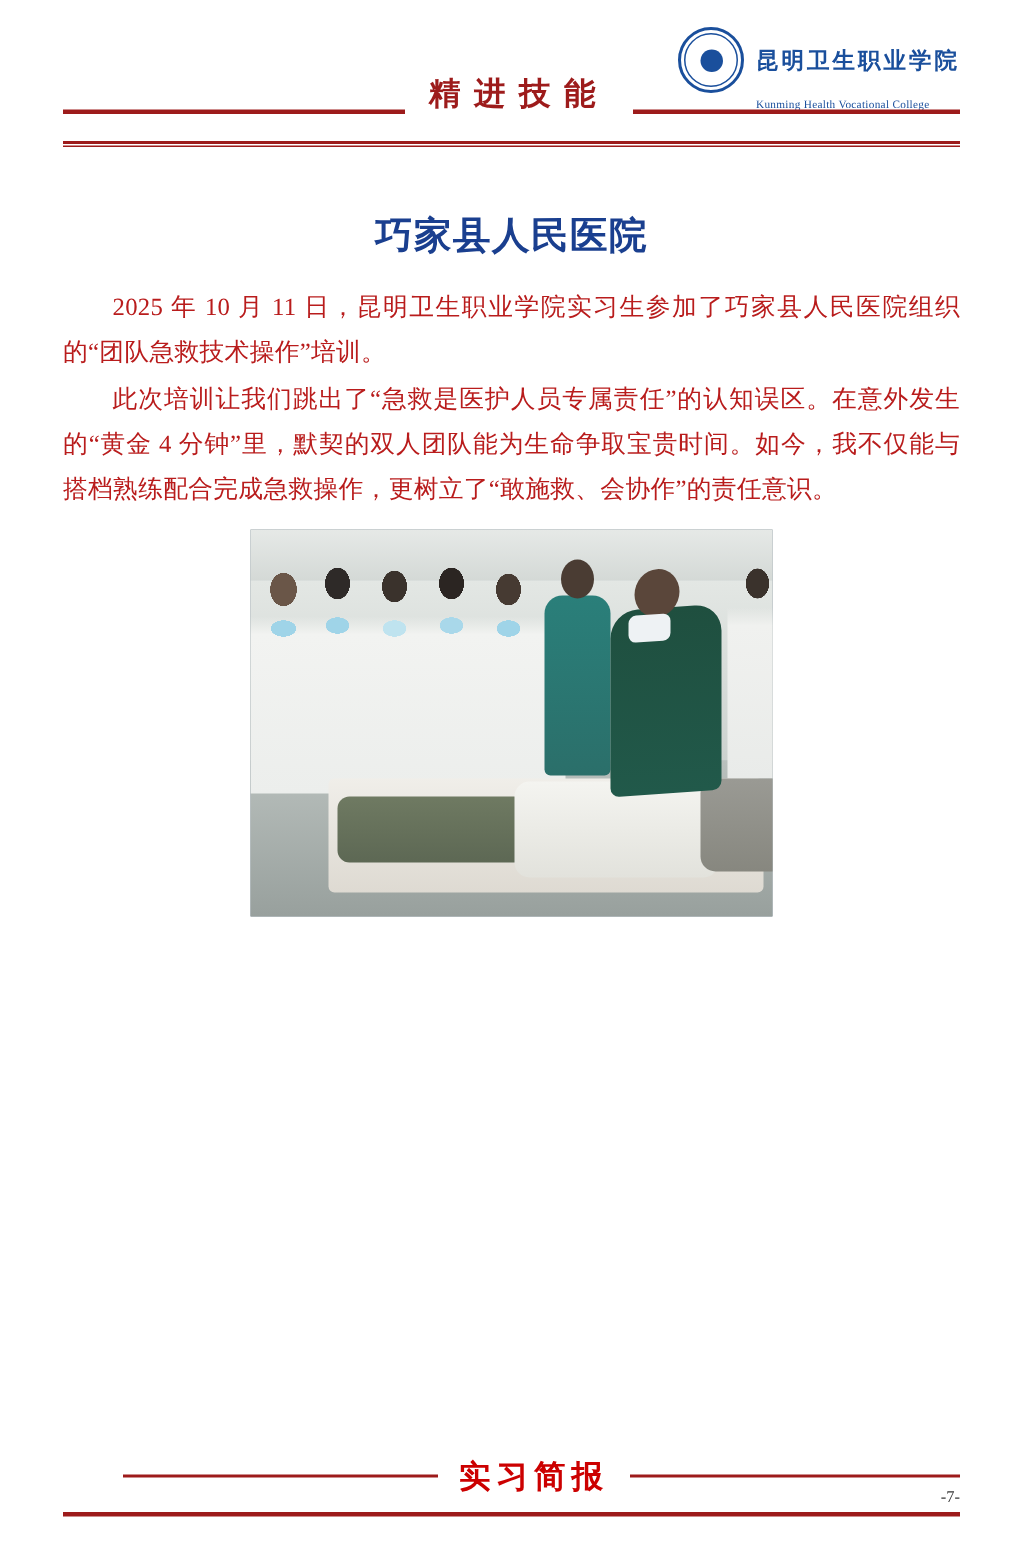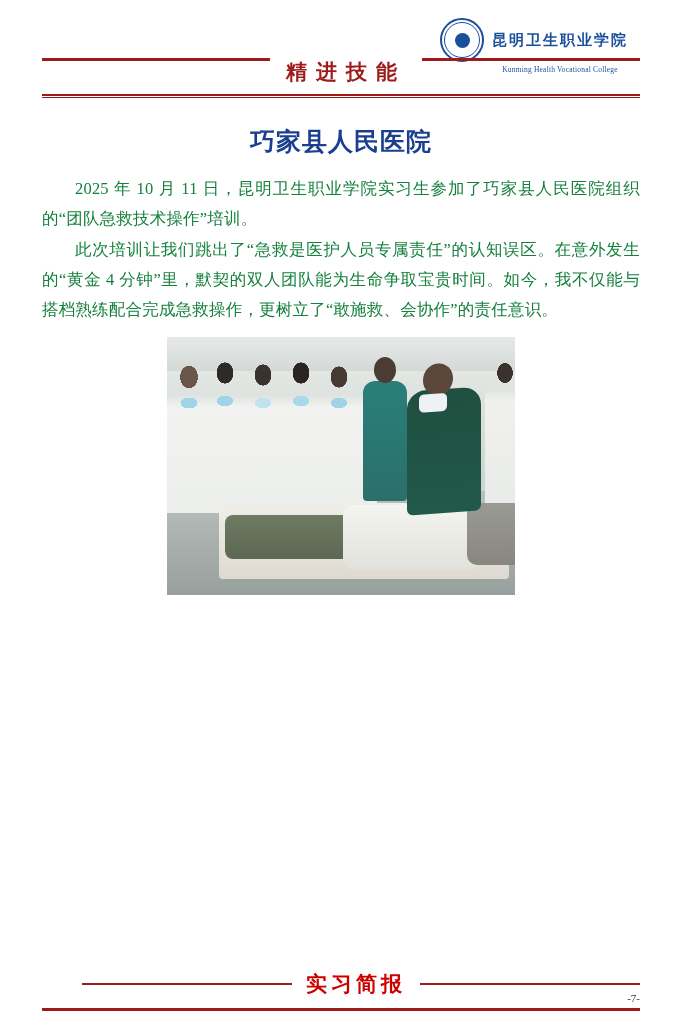--- a/index.html
+++ b/index.html
@@ -17,24 +17,23 @@
   }
 
   
   .page-header {
     position: relative;
     height: 118px;
   }
 
   .logo-block {
     position: absolute;
-    right: 54px;
+    right: 42px;
     top: 18px;
     display: flex;
-    align-items: center;
     flex-direction: column;
   }
   .logo-row {
     display: flex;
     align-items: center;
     gap: 8px;
   }
   .logo-seal {
     width: 44px;
     height: 44px;
@@ -73,23 +72,23 @@
     color: #1a4f9c;
     letter-spacing: 0.2px;
     margin-top: 3px;
     margin-left: 52px;
   }
 
   .section-title-row {
     position: absolute;
     left: 0;
     right: 0;
-    top: 58px;
+    top: 48px;
     display: flex;
-    align-items: flex-start;
+    align-items: flex-end;
   }
   .rule-left {
     height: 3px;
     background: #9d1b1b;
     flex: 0 0 228px;
     margin-left: 42px;
   }
   .section-title {
     color: #9d1b1b;
     font-weight: bold;
@@ -119,34 +118,34 @@
   .article {
     padding: 0 42px;
   }
   .article-title {
     text-align: center;
     color: #1a3f8f;
     font-weight: bold;
     font-size: 25px;
     line-height: 1.45;
     letter-spacing: 1px;
-    margin-top: 6px;
+    margin-top: 22px;
     margin-bottom: 14px;
     font-family: "Liberation Serif", "DejaVu Serif", serif;
   }
   .article-title .t-line { display: block; }
 
   .body-text p {
     margin: 0 0 1px 0;
     text-indent: 2em;
     font-size: 16.5px;
     line-height: 1.82;
     text-align: justify;
     letter-spacing: 0.2px;
-    color: #15803d;
+    color: #b91c1c;
   }
 
   
   .photo-wrap {
     margin: 12px auto 0 auto;
     width: 348px;
     height: 258px;
     position: relative;
     overflow: hidden;
     background: #7d8a90;

